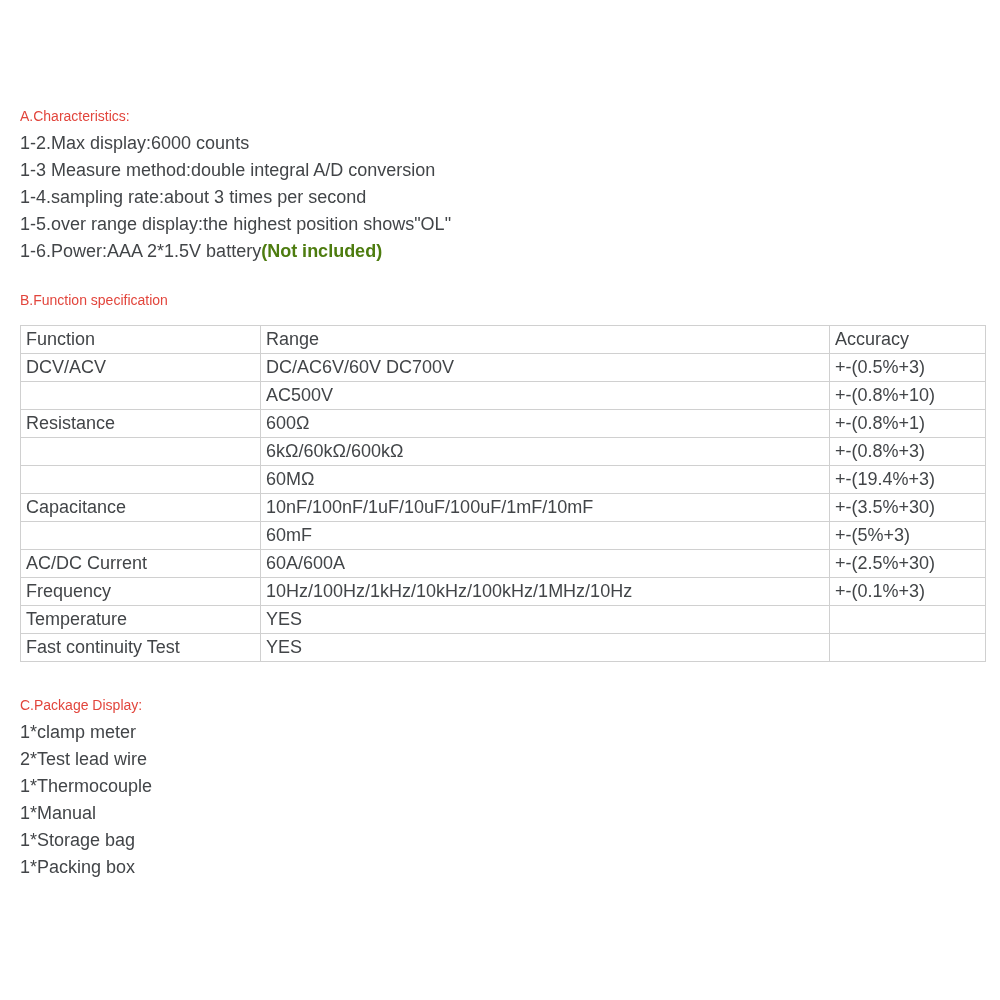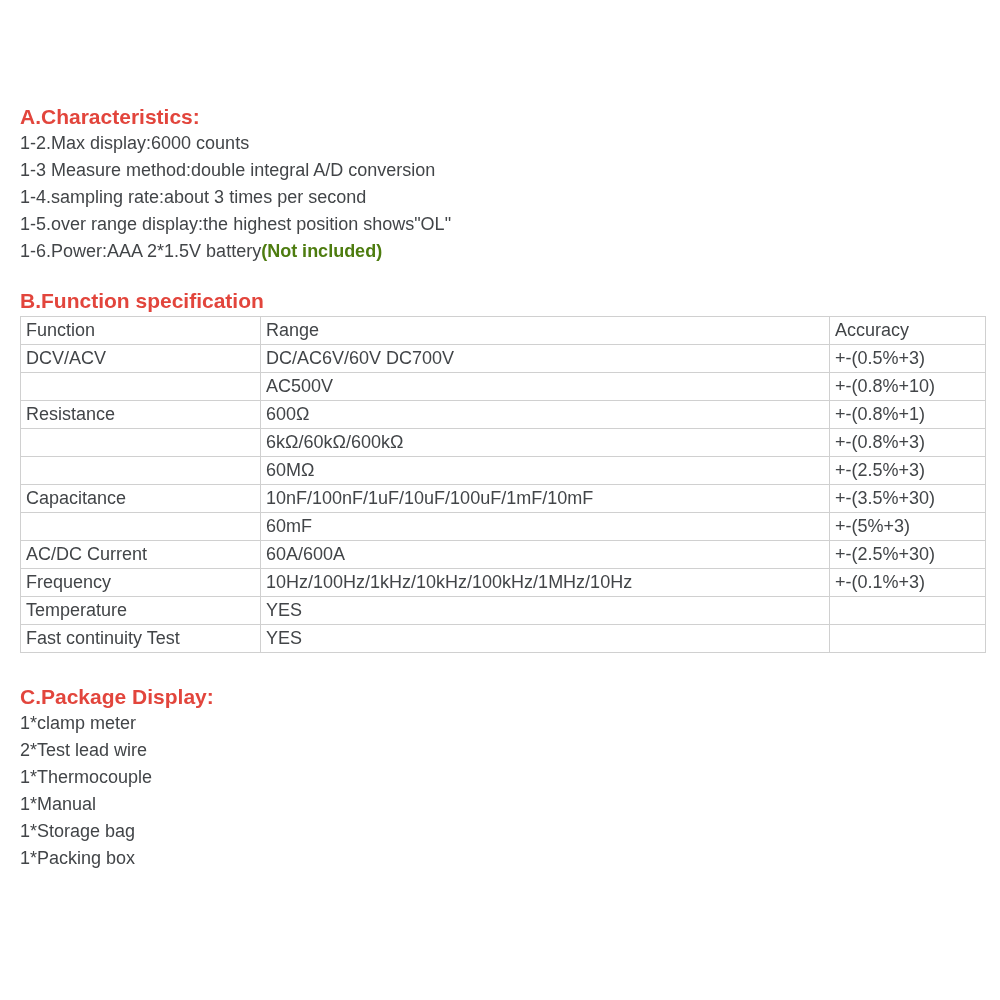--- a/index.html
+++ b/index.html
@@ -12,37 +12,37 @@
     overflow: hidden;
   }
   .page {
     position: relative;
     width: 1000px;
     height: 1000px;
     padding: 103px 18px 0 20px;
   }
   .section-title {
     color: #e2453c;
-    font-weight: bold;
-    font-size: 21px;
+    font-weight: normal;
+    font-size: 14px;
     line-height: 27px;
   }
   .line {
     font-size: 18px;
     line-height: 27px;
     color: #424548;
     white-space: pre;
   }
   .highlight {
     color: #4d7c0f;
     font-weight: bold;
   }
   .section-b-title { margin-top: 22px; }
   table.spec {
-    margin-top: 2px;
+    margin-top: 11px;
     width: 965px;
     border-collapse: collapse;
     table-layout: fixed;
     padding-left: 44px;
   }
   table.spec col.c1 { width: 240px; }
   table.spec col.c2 { width: 569px; }
   table.spec col.c3 { width: 156px; }
   table.spec th, table.spec td {
     border: 1px solid #d0d0d0;
@@ -106,21 +106,21 @@
           <td>+-(0.8%+1)</td>
         </tr>
         <tr>
           <td></td>
           <td>6kΩ/60kΩ/600kΩ</td>
           <td>+-(0.8%+3)</td>
         </tr>
         <tr>
           <td></td>
           <td>60MΩ</td>
-          <td>+-(2.5%+3)</td>
+          <td>+-(19.4%+3)</td>
         </tr>
         <tr>
           <td>Capacitance</td>
           <td>10nF/100nF/1uF/10uF/100uF/1mF/10mF</td>
           <td>+-(3.5%+30)</td>
         </tr>
         <tr>
           <td></td>
           <td>60mF</td>
           <td>+-(5%+3)</td>

